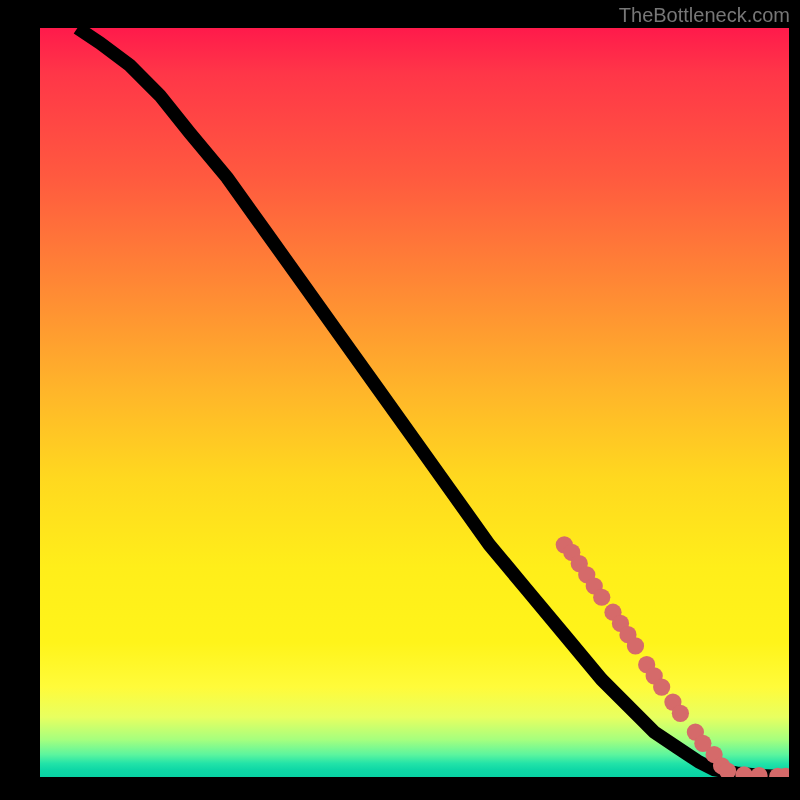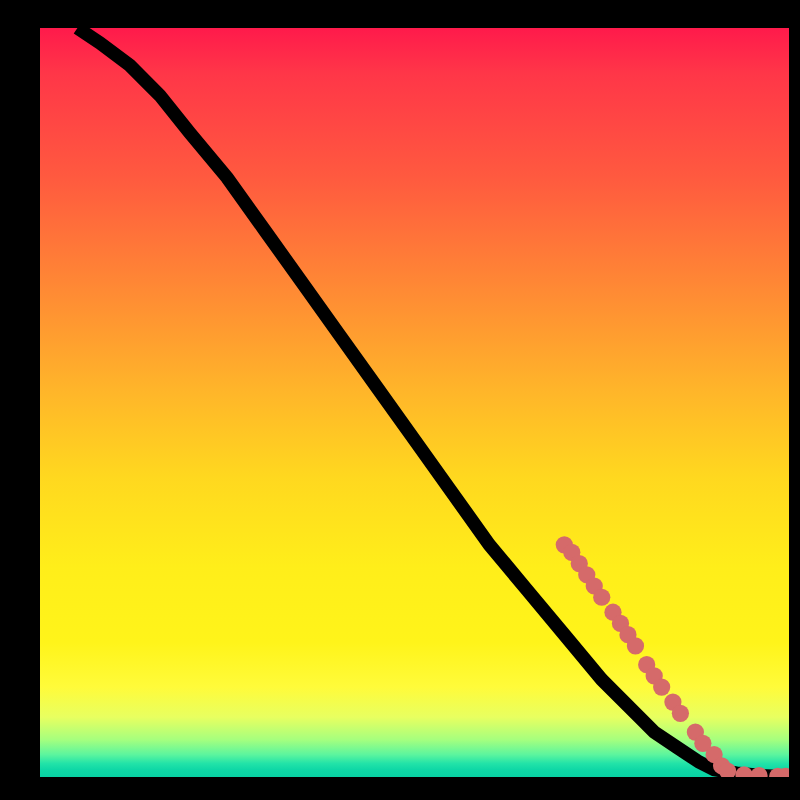--- a/index.html
+++ b/index.html
@@ -65,20 +65,21 @@
   .curve-path {
     fill: none;
     stroke: #000;
     stroke-width: 1.8;
   }
 </style>
 </head>
 <body>
 
 <div class="chart-wrap">
+  <div class="attribution">TheBottleneck.com</div>
   <div class="plot-area">
     <svg class="curve" viewBox="0 0 100 100" preserveAspectRatio="none">
       <path id="curve-path" class="curve-path" d="M5.00 0.00 L8.00 2.00 L12.00 5.00 L16.00 9.00 L20.00 14.00 L25.00 20.00 L30.00 27.00 L35.00 34.00 L40.00 41.00 L45.00 48.00 L50.00 55.00 L55.00 62.00 L60.00 69.00 L65.00 75.00 L70.00 81.00 L75.00 87.00 L80.00 92.00 L82.00 94.00 L85.00 96.00 L88.00 98.00 L90.00 99.00 L93.00 99.50 L96.00 99.80 L100.00 100.00"></path>
       <g id="markers">
           <circle cx="70.00" cy="69.00" r="1.15" class="marker"></circle>
           <circle cx="71.00" cy="70.00" r="1.15" class="marker"></circle>
           <circle cx="72.00" cy="71.50" r="1.15" class="marker"></circle>
           <circle cx="73.00" cy="73.00" r="1.15" class="marker"></circle>
           <circle cx="74.00" cy="74.50" r="1.15" class="marker"></circle>
           <circle cx="75.00" cy="76.00" r="1.15" class="marker"></circle>

